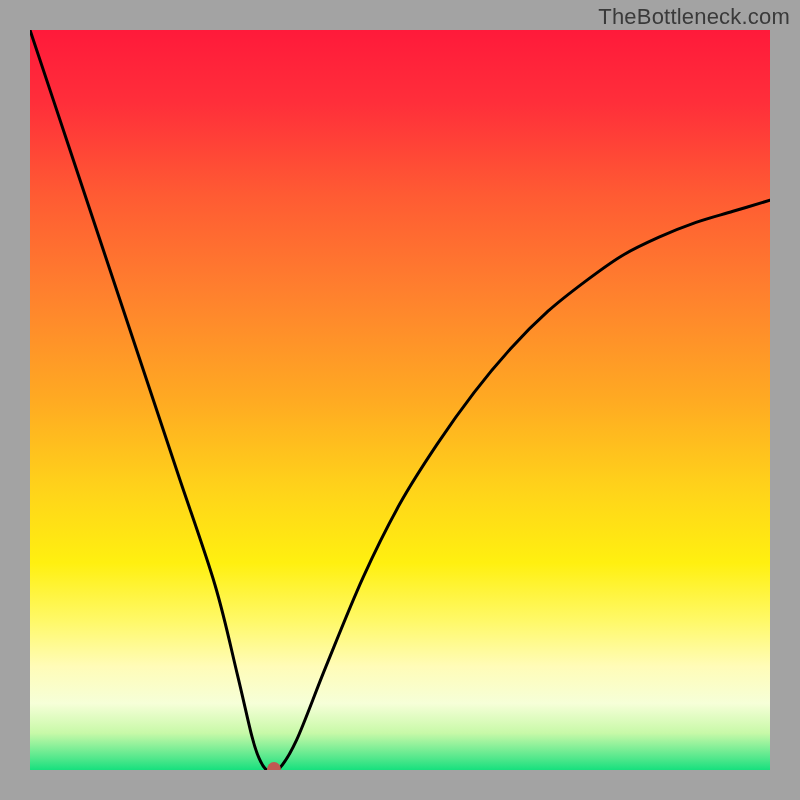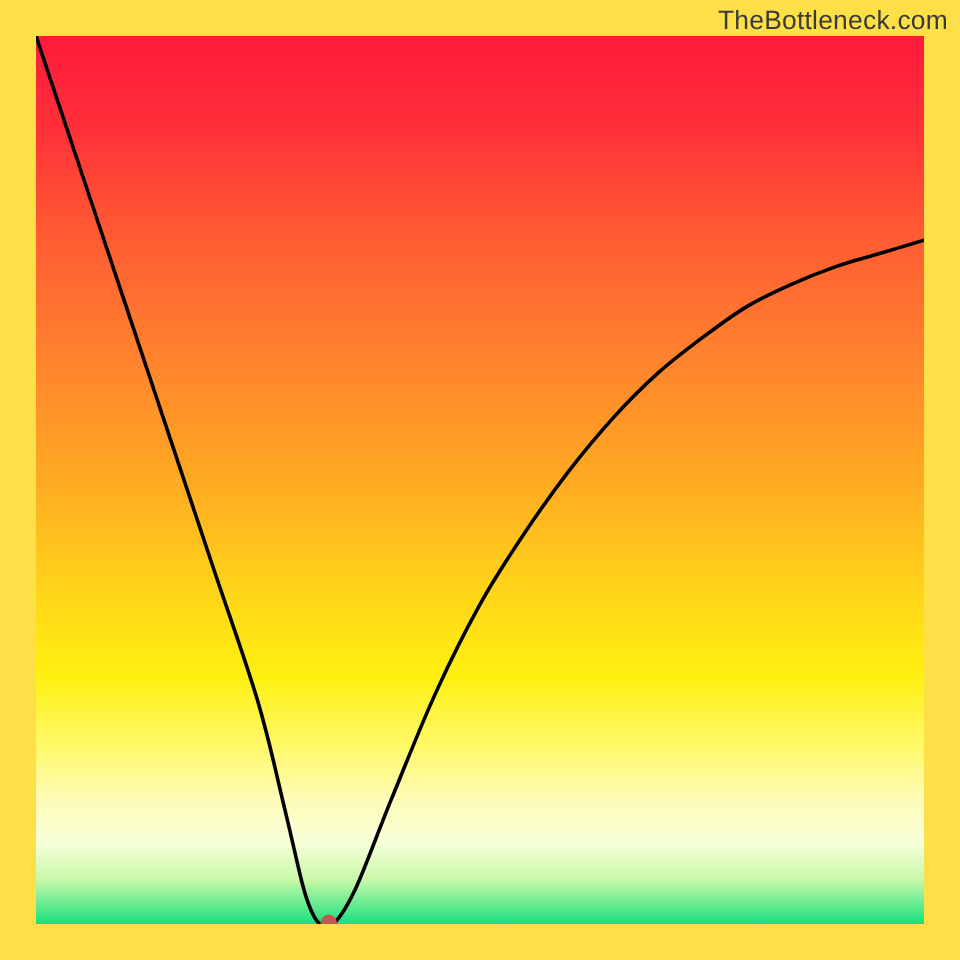--- a/index.html
+++ b/index.html
@@ -8,21 +8,21 @@
     width: 800px;
     height: 800px;
     background: #000;
     overflow: hidden;
     font-family: Arial, Helvetica, sans-serif;
   }
   .outer {
     position: relative;
     width: 800px;
     height: 800px;
-    background: #fde047;
+    background: #a3a3a3;
   }
   .watermark {
     position: absolute;
     top: 4px;
     right: 10px;
     color: #3a3a3a;
     font-size: 22px;
     font-weight: 500;
     letter-spacing: 0.2px;
     z-index: 10;

